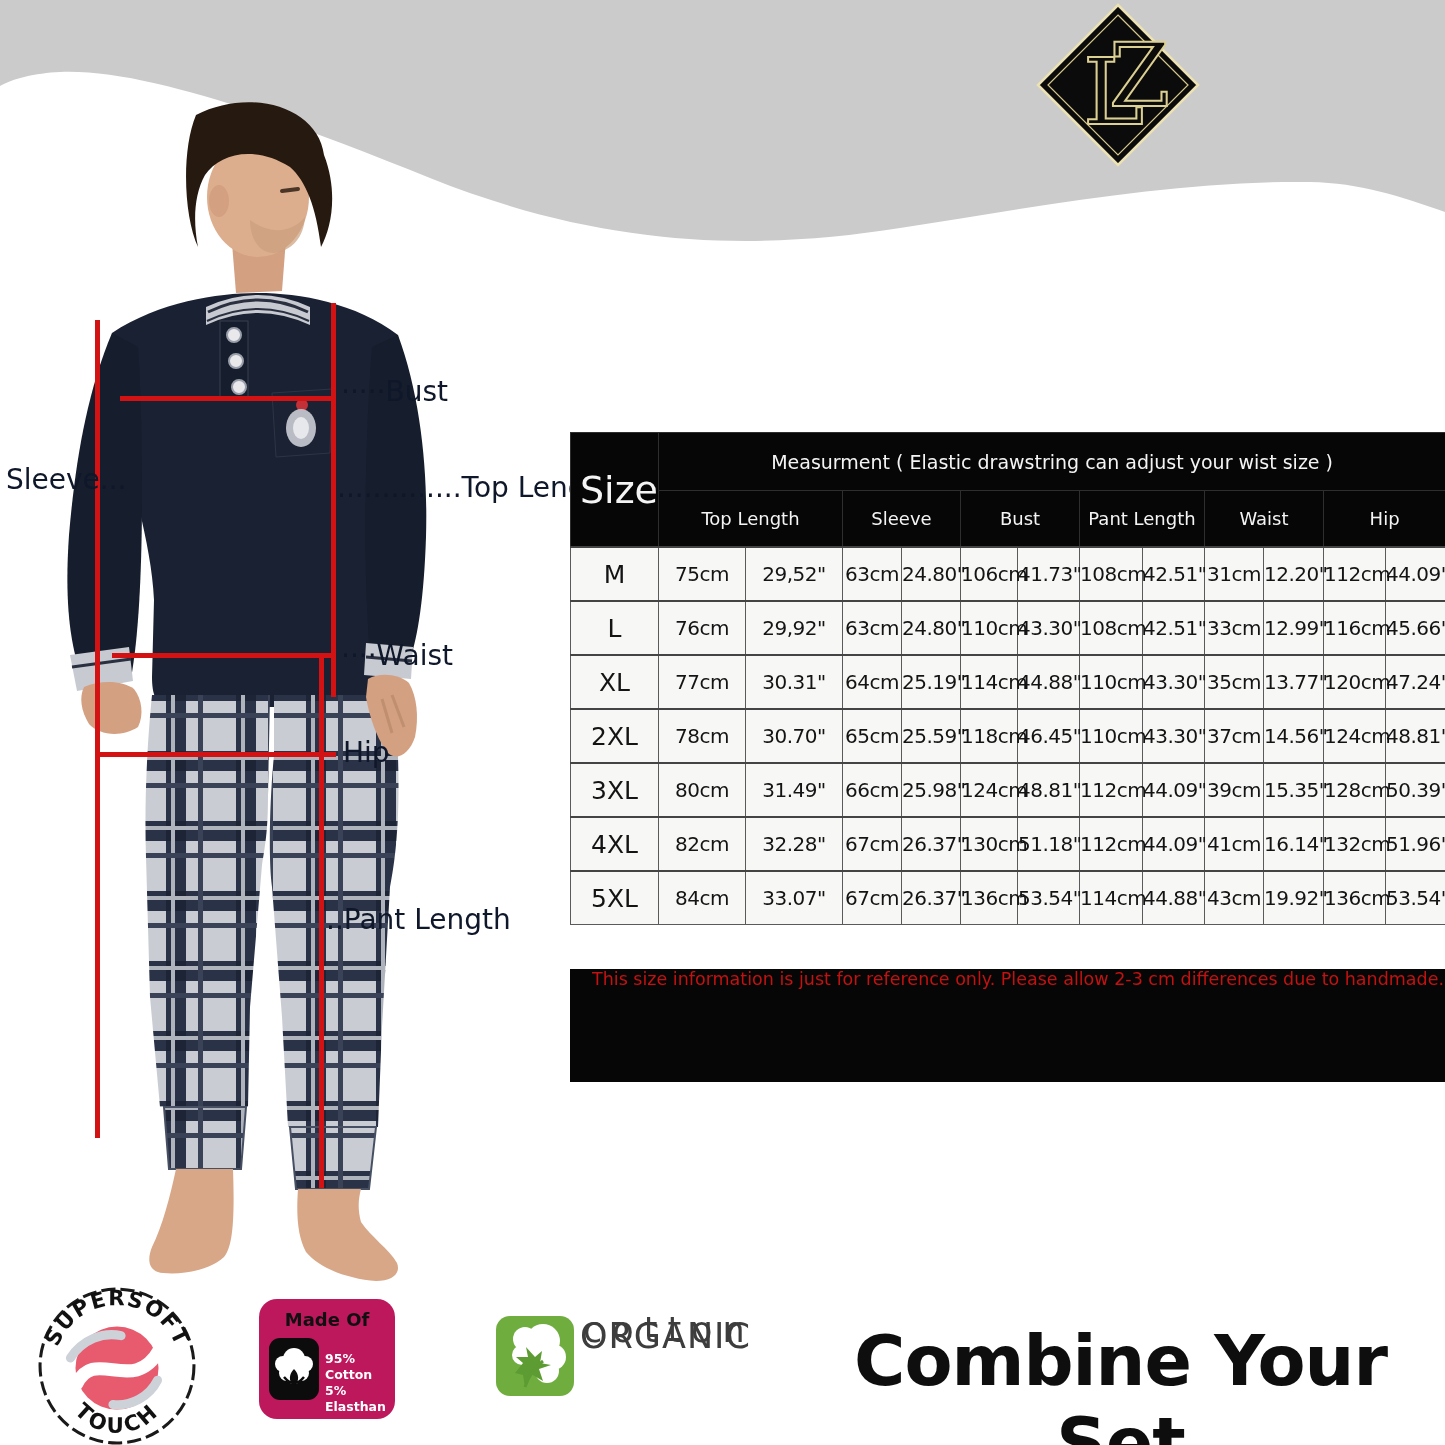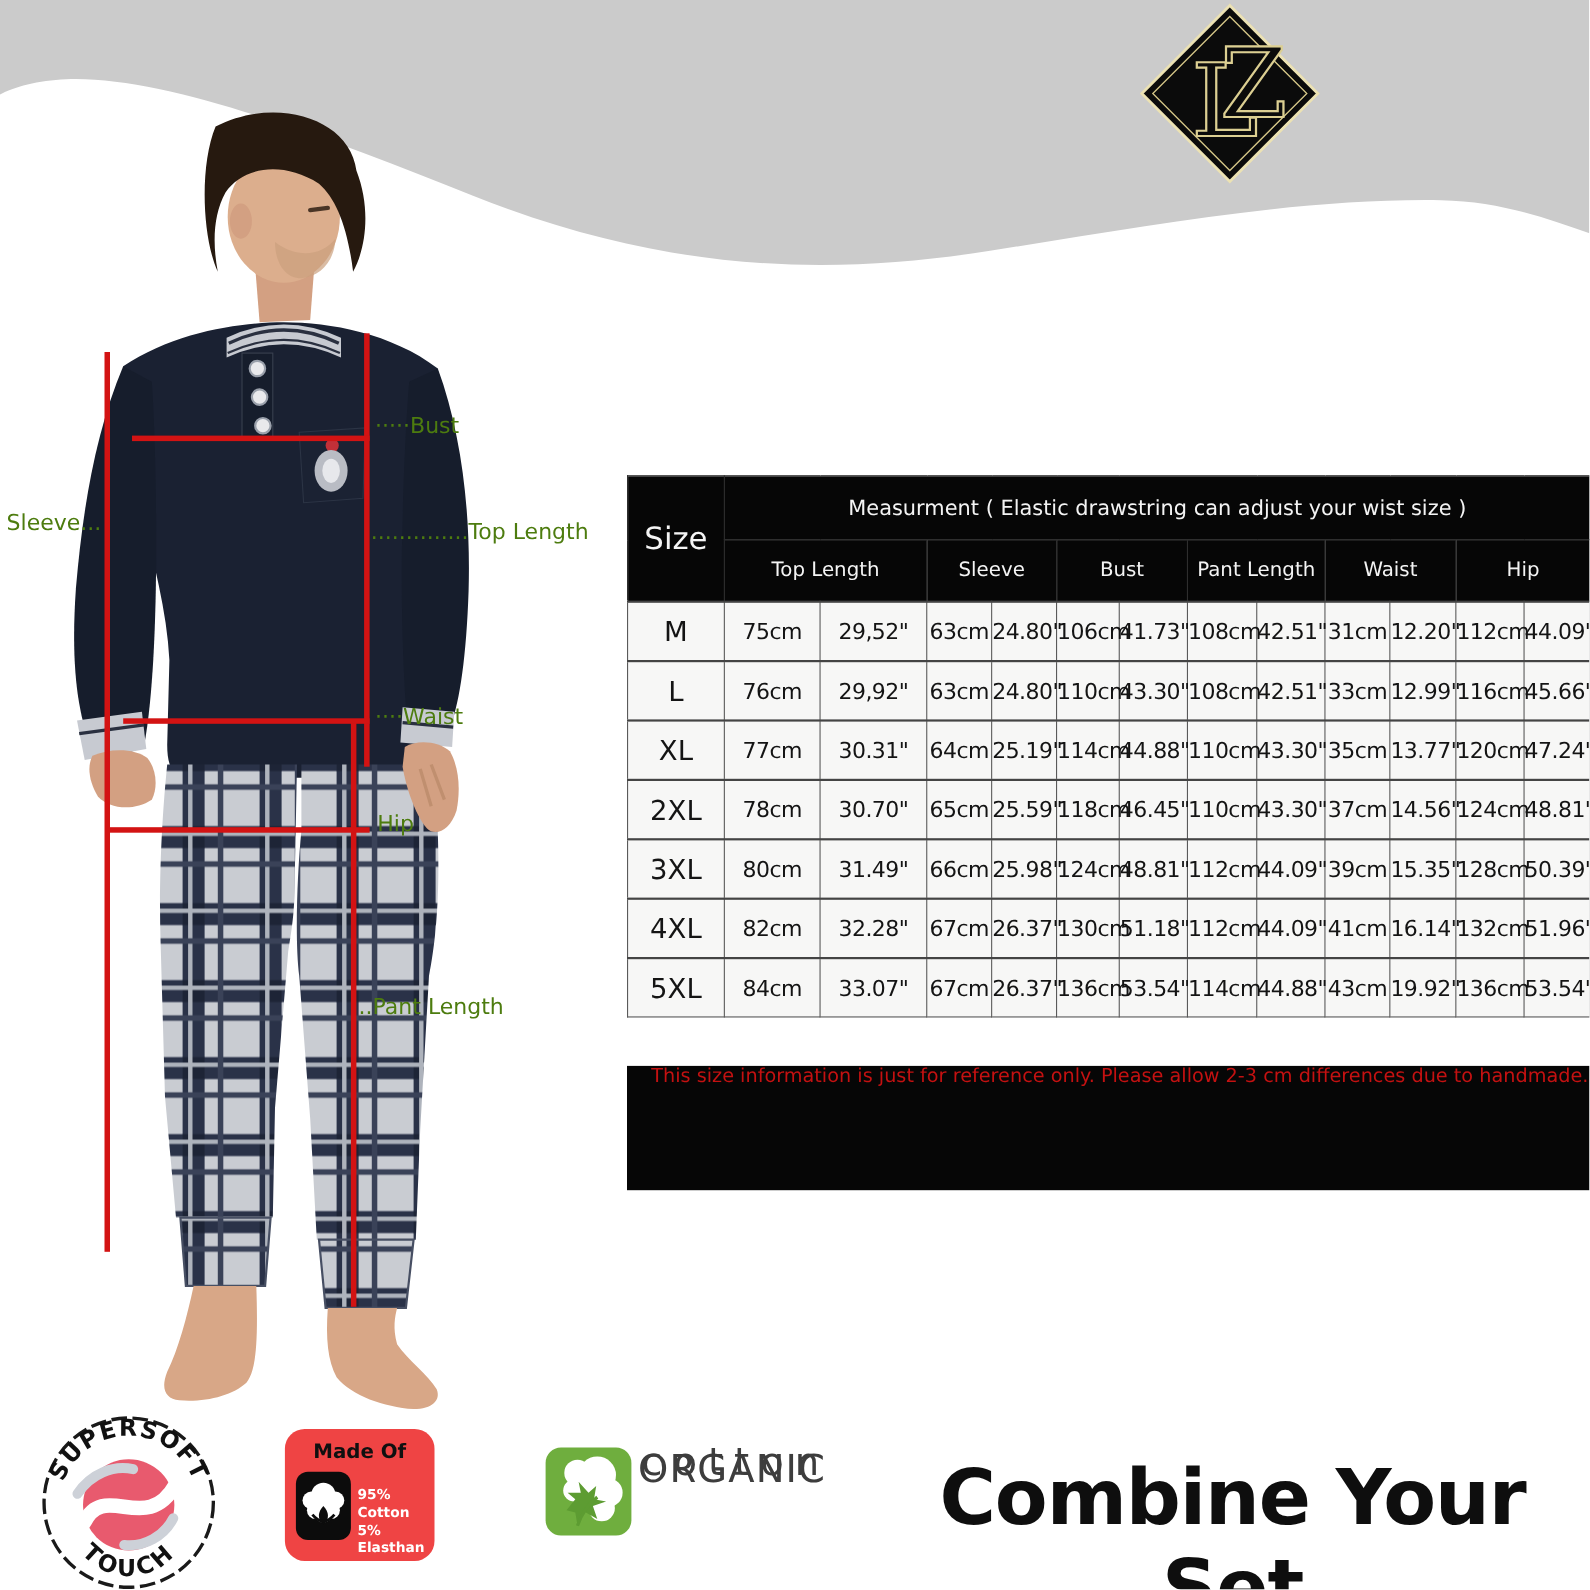--- a/index.html
+++ b/index.html
@@ -8,39 +8,39 @@
   
   #wave{position:absolute;left:0;top:0;z-index:0;}
   
   #logo-diamond{position:absolute;left:1035px;top:2px;z-index:3;}
   #brand-name{position:absolute;left:1206px;top:58px;z-index:3;
       font-family:"DejaVu Serif",serif;font-size:42px;letter-spacing:3px;color:#31313a;}
   
   #model{position:absolute;left:0;top:95px;z-index:1;}
   
   .rline{position:absolute;background:#d31313;z-index:2;}
-  .rlabel{position:absolute;color:#4d7c0f;font-size:20px;font-weight:500;z-index:2;white-space:nowrap;}
+  .rlabel{position:absolute;color:#0f172a;font-size:28px;font-weight:500;z-index:2;white-space:nowrap;}
   
   #table-wrap{position:absolute;left:570px;top:432px;width:874px;z-index:2;}
   table{border-collapse:collapse;table-layout:fixed;width:874px;background:#fff;}
   th,td{border:1px solid #5a5a5a;text-align:center;vertical-align:middle;
         white-space:nowrap;overflow:visible;padding:0;}
   thead th{background:#060606;color:#f4f4f4;font-weight:400;border-color:#2e2e2e;}
-  th.size-h{font-size:28px;}
+  th.size-h{font-size:38px;text-align:right;}
   th.meas-h{font-size:19px;height:57px;}
   th.sub-h{font-size:18px;height:55px;}
   tbody td{background:#f7f7f6;color:#141414;font-size:20px;height:52px;letter-spacing:-0.5px;}
   tbody td.size-c{font-size:25px;letter-spacing:0;}
   tbody tr{border-top:2px solid #444;}
   #table-note{width:896px;height:113px;background:#060606;display:flex;
       justify-content:center;margin-top:44px;}
   #table-note span{color:#c41111;font-size:17.5px;}
   
   #supersoft{position:absolute;left:36px;top:1283px;z-index:2;}
-  #madeof{position:absolute;left:259px;top:1299px;width:136px;height:120px;background:#ef4444;
+  #madeof{position:absolute;left:259px;top:1299px;width:136px;height:120px;background:#be185d;
       border-radius:18px;z-index:2;}
   #madeof .mtitle{position:absolute;left:0;top:10px;width:100%;text-align:center;
       font-size:18px;font-weight:bold;color:#101010;}
   #madeof svg{position:absolute;left:9px;top:38px;}
   #madeof .mlines{position:absolute;left:66px;top:52px;color:#fff;font-size:12.5px;
       font-weight:bold;line-height:16px;}
   #organic{position:absolute;left:495px;top:1315px;z-index:2;}
   #organic-l1{position:absolute;left:580px;top:1316px;font-size:35px;color:#3d3d3d;
       letter-spacing:1px;z-index:2;}
   #organic-l2{position:absolute;left:583px;top:1310px;font-size:35px;color:#3d3d3d;

